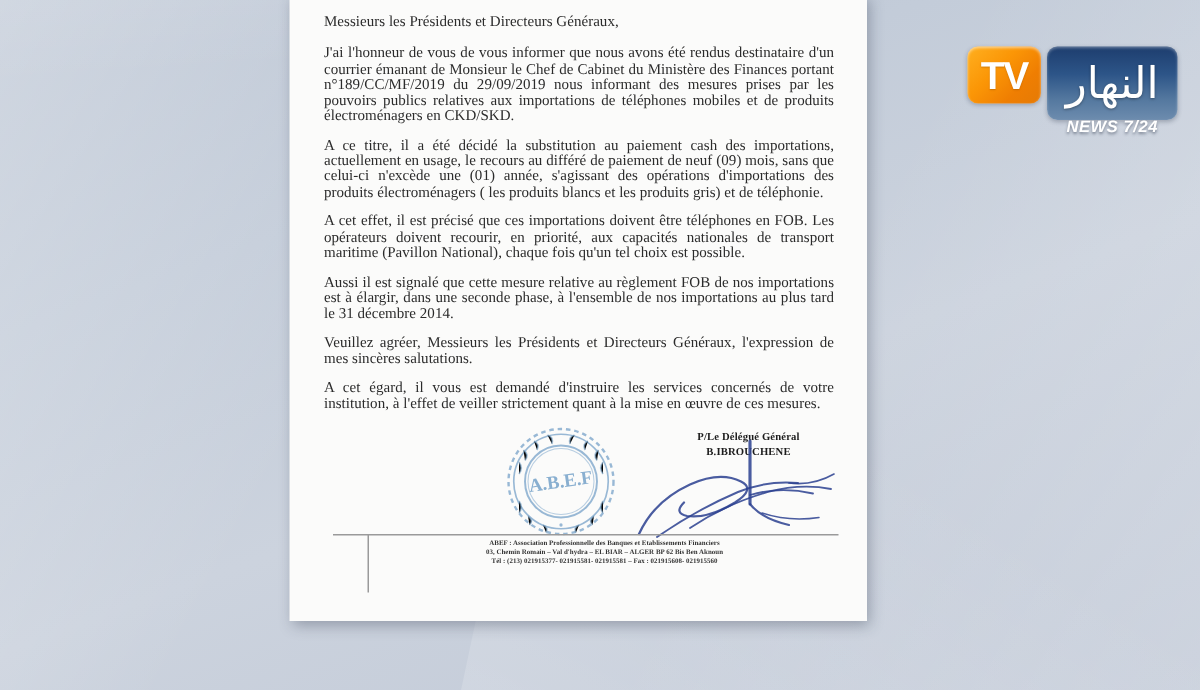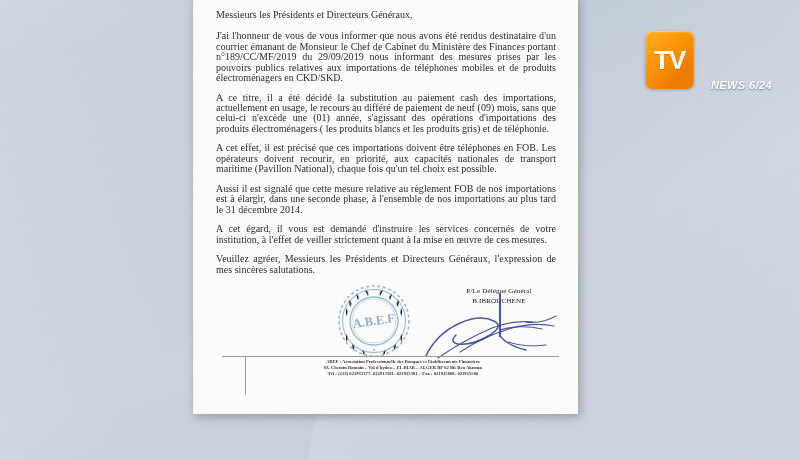--- a/index.html
+++ b/index.html
@@ -87,21 +87,21 @@
   
   #sig-block {
     position: absolute;
     left: 231px;
     top: 291px;
     width: 150px;
     text-align: center;
   }
   .sig-line {
     font-size: 7.1px;
-    font-weight: normal;
+    font-weight: bold;
     color: #1c1c1c;
     line-height: 9.6px;
     font-family: "Liberation Serif", serif;
     letter-spacing: 0.1px;
   }
   #signature {
     position: absolute;
     left: 215px;
     top: 296px;
     width: 175px;
@@ -148,21 +148,21 @@
     position: absolute;
     left: 645px;
     top: 31px;
     width: 140px;
     height: 60px;
   }
   #logo-tv {
     position: absolute;
     left: 0; top: 0;
     width: 49px;
-    height: 58px;
+    height: 38px;
     border-radius: 7px;
     background: linear-gradient(135deg, #ffb020 0%, #fb9606 40%, #ef7e02 72%, #e57a05 100%);
     box-shadow: inset 0 1px 2px rgba(255,255,255,0.55), 0 1px 3px rgba(40,50,70,0.30);
     display: flex;
     align-items: center;
     justify-content: center;
   }
   #logo-tv span {
     color: #ffffff;
     font-family: "Liberation Sans", sans-serif;
@@ -218,22 +218,22 @@
   <div class="bg-sheen2"></div>
 
   <div id="page">
     <div id="page-inner">
 
       <p class="para salutation nojust">Messieurs les Présidents et Directeurs Généraux,</p>
       <p class="para">J'ai l'honneur de vous de vous informer que nous avons été rendus destinataire d'un courrier émanant de Monsieur le Chef de Cabinet du Ministère des Finances portant n°189/CC/MF/2019 du 29/09/2019 nous informant des mesures  prises par les pouvoirs publics relatives aux importations de téléphones mobiles et de produits électroménagers en CKD/SKD.</p>
       <p class="para">A ce titre, il a été décidé la substitution au paiement cash des importations, actuellement en usage, le recours au différé de paiement de neuf (09) mois, sans que celui-ci n'excède une (01) année, s'agissant des opérations d'importations des produits électroménagers ( les produits blancs et les produits gris) et de téléphonie.</p>
       <p class="para">A cet effet, il est précisé que ces importations doivent être téléphones en FOB. Les opérateurs doivent recourir, en priorité, aux capacités nationales de transport maritime (Pavillon National), chaque fois qu'un tel choix est possible.</p>
       <p class="para">Aussi il est signalé que cette mesure relative au règlement FOB de nos importations est à élargir, dans une seconde phase, à l'ensemble de nos importations au plus tard le 31 décembre 2014.</p>
+      <p class="para">Veuillez agréer, Messieurs les Présidents et Directeurs Généraux, l'expression de mes sincères salutations.</p>
       <p class="para">A cet égard, il vous est demandé d'instruire les services concernés de votre institution, à l'effet de veiller strictement quant à la mise en œuvre de ces mesures.</p>
-      <p class="para">Veuillez agréer, Messieurs les Présidents et Directeurs Généraux, l'expression de mes sincères salutations.</p>
 
     </div>
 
     <div id="stamp">
       <svg width="84" height="76" viewBox="0 0 84 76">
         <g fill="none" stroke="#7fa8cc" stroke-opacity="0.80">
           <circle cx="42" cy="37" r="35" stroke-width="1.6" stroke-dasharray="3 2.6"></circle>
           <circle cx="42" cy="37" r="31.5" stroke-width="1.1"></circle>
           <circle cx="42" cy="37" r="24" stroke-width="1.3"></circle>
           <circle cx="42" cy="37" r="22" stroke-width="0.7" stroke-opacity="0.55"></circle>
@@ -285,16 +285,19 @@
       <div class="foot-line">ABEF : Association Professionnelle des Banques et Etablissements Financiers</div>
       <div class="foot-line">03, Chemin Romain – Val d'hydra – EL BIAR – ALGER BP 62 Bis Ben Aknoun</div>
       <div class="foot-line">Tél : (213) 021915377- 021915581- 021915581 – Fax : 021915608- 021915560</div>
     </div>
   </div>
 
   <div id="logo">
     <div id="logo-tv">
       <span>TV</span>
     </div>
-    <div id="logo-news">NEWS 6/24</div>
+    <div id="logo-ar">
+      <div class="arabic">النهار</div>
+    </div>
+    <div id="logo-news">NEWS 7/24</div>
   </div>
 
 </div>
 
 </body></html>

